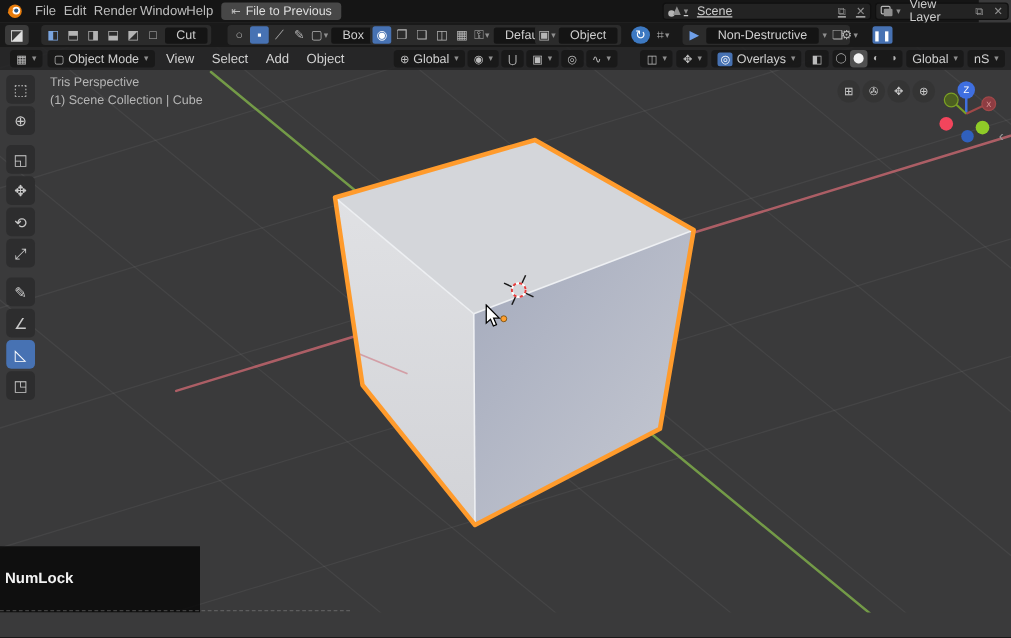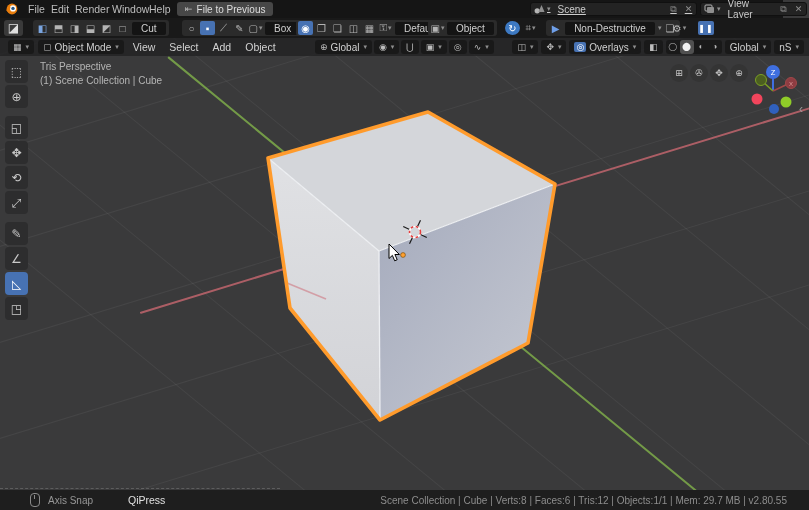--- a/index.html
+++ b/index.html
@@ -333,23 +333,20 @@
     </svg>
 
     <svg class="abs" style="left:399px;top:213px;z-index:5;" width="8" height="8">
       <circle cx="4" cy="4" r="2.4" fill="#ffa030" stroke="#6b4200" stroke-width="0.6"></circle>
     </svg>
 
     <svg class="abs" style="left:388px;top:205px;z-index:9;" width="14" height="20">
       <path d="M1,1 L1,15.5 L4.4,12.4 L6.7,17.8 L9.2,16.7 L6.9,11.5 L11.4,11.5 Z" fill="#ffffff" stroke="#000000" stroke-width="1"></path>
     </svg>
 
+    <div id="screencast">
+      <div class="key">NumLock</div>
+    </div>
     <div id="dashline"></div>
   </div>
 
-  <div id="statusbar">
-    <div id="mouseicon"></div>
-    <span id="status-hint">Axis Snap</span>
-    <span id="status-qipress">QiPress</span>
-    <span id="status-stats">Scene Collection | Cube | Verts:8 | Faces:6 | Tris:12 | Objects:1/1 | Mem: 29.7 MB | v2.80.55</span>
-  </div>
 
 </div>
 
 </body></html>

